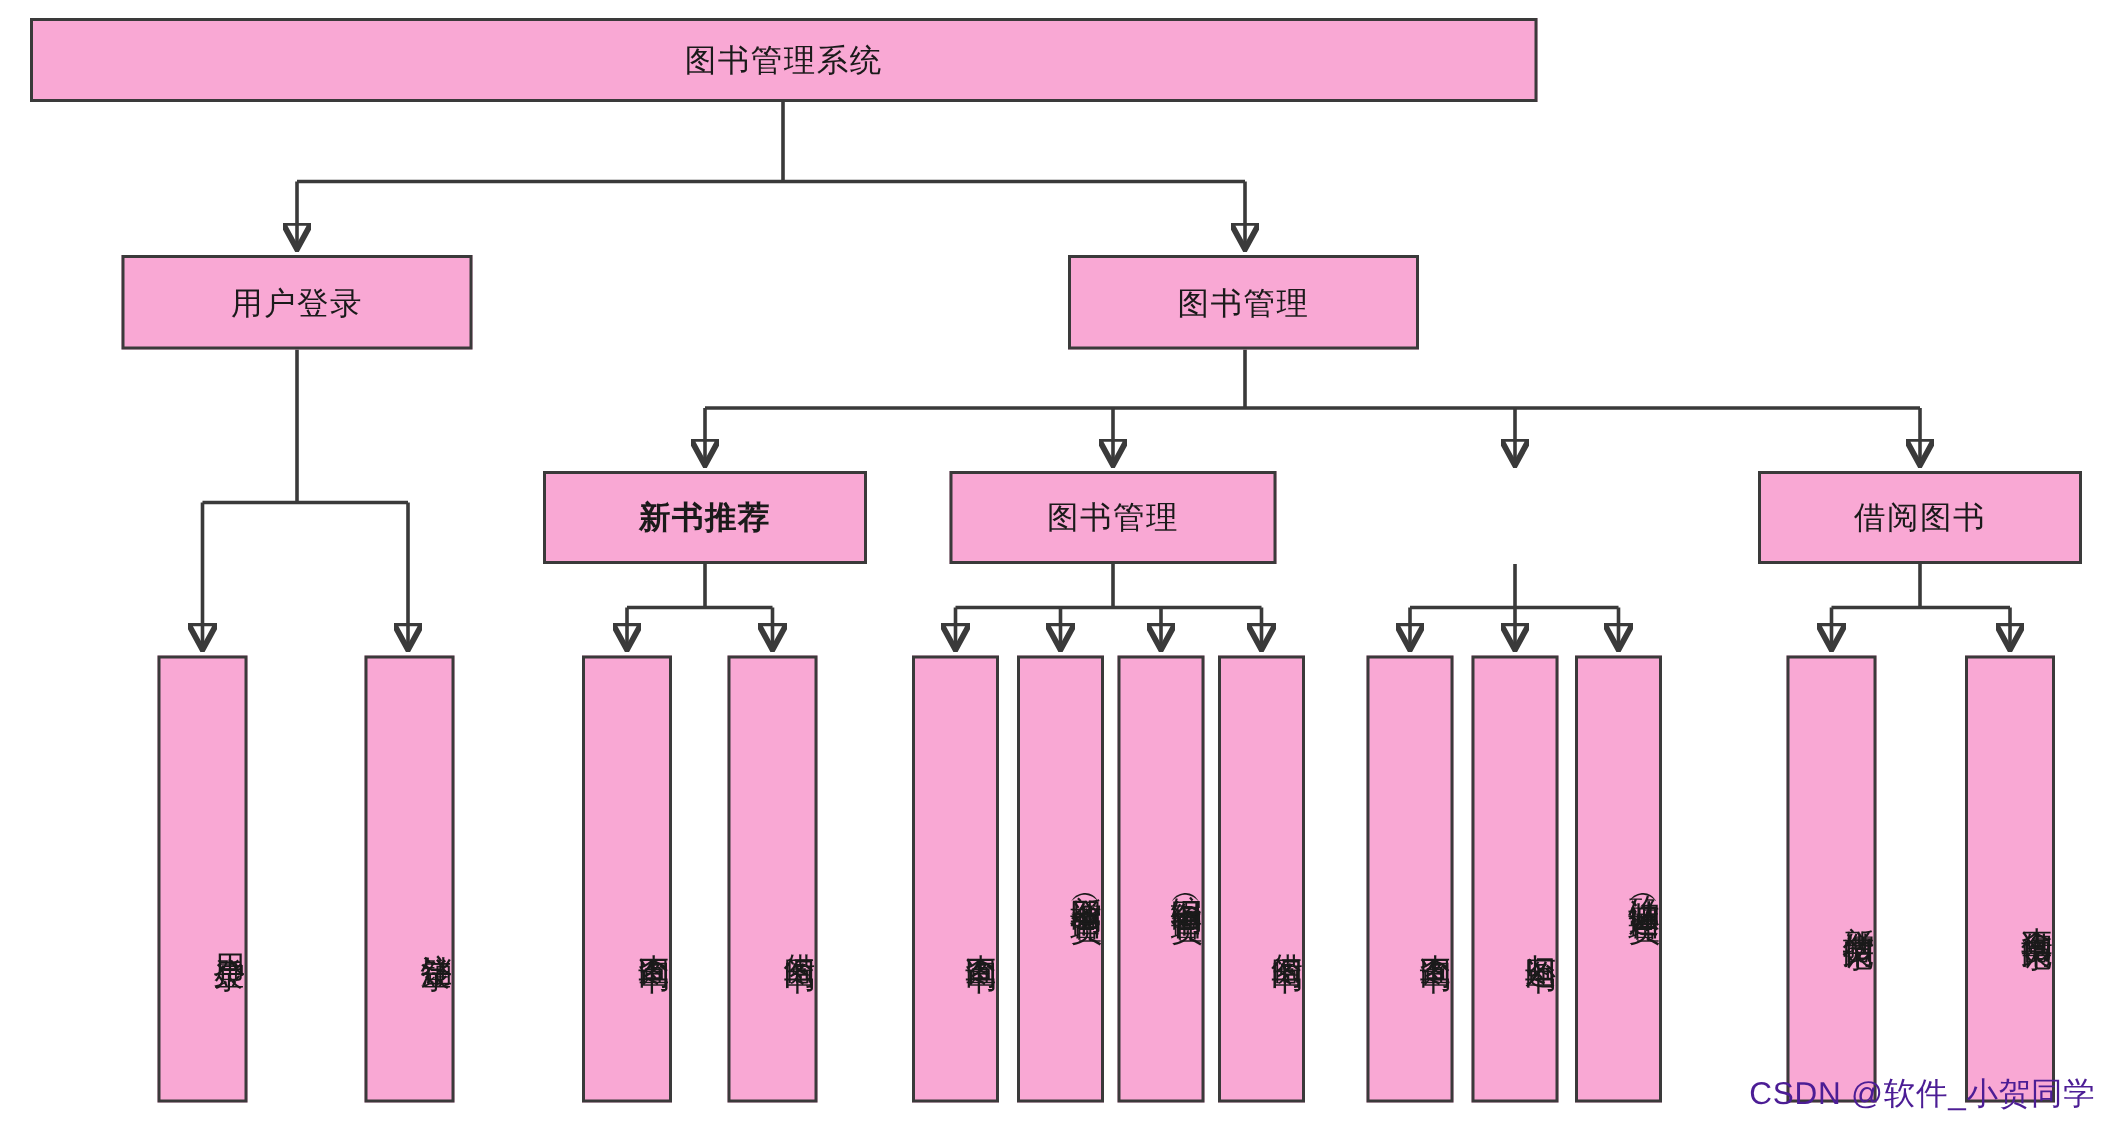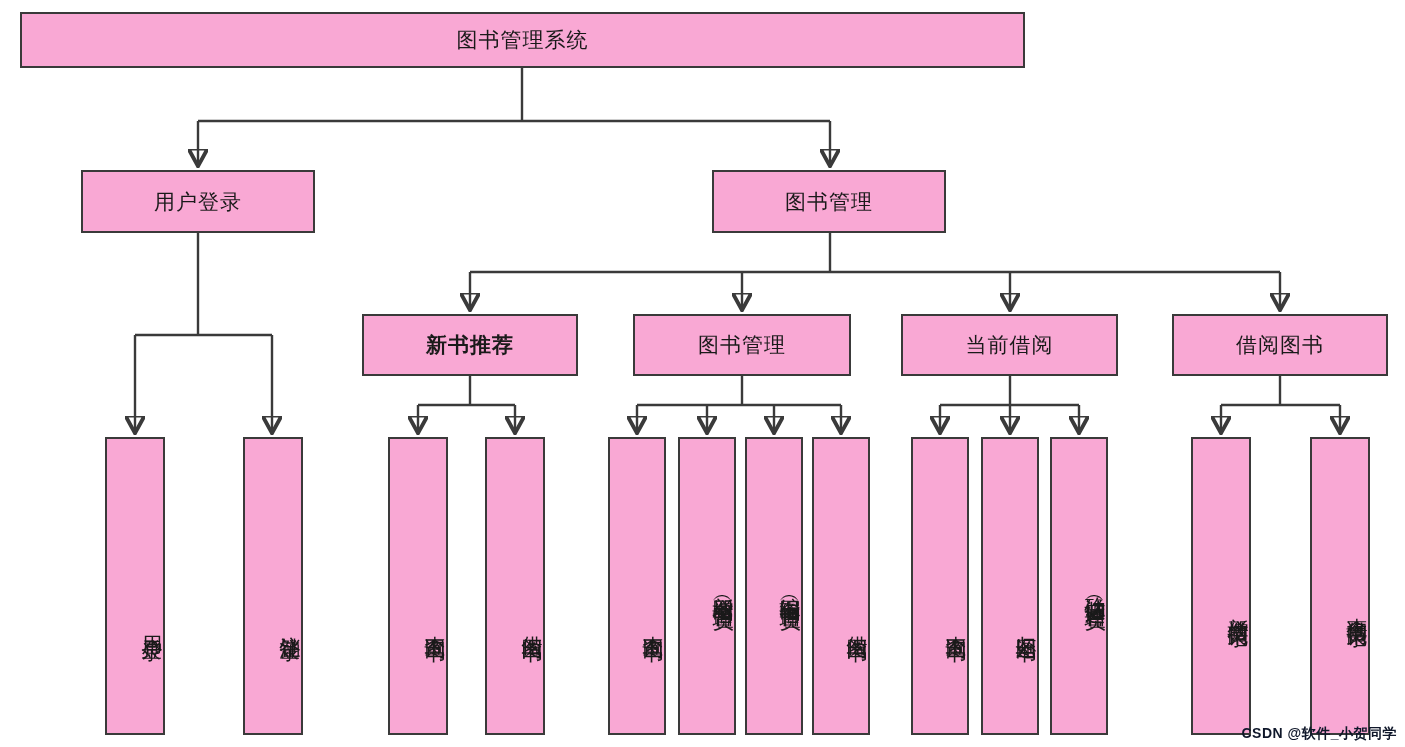--- a/index.html
+++ b/index.html
@@ -56,25 +56,24 @@
   }
   svg#wires line, svg#wires path {
     stroke: #3a3a3a;
     stroke-width: 2.4;
     fill: none;
   }
   .watermark {
     position: absolute;
     right: 8px;
     bottom: 4px;
-    font-size: 14px;
-    color: #0f172a;
+    font-size: 21px;
+    color: #4c1d95;
     letter-spacing: 0.5px;
     white-space: nowrap;
-    font-weight: bold;
   }
 </style>
 </head>
 <body>
 
 <div id="canvas">
 
   <svg id="wires" viewBox="0 0 1405 747">
     <defs>
       <marker id="arrow" viewBox="0 0 12 12" refX="9" refY="6" markerWidth="8" markerHeight="8" orient="auto-start-reverse">
@@ -133,23 +132,20 @@
   <div class="node horiz" style="left:712px; top:170px; width:234px; height:63px;">
     <span class="node-label">图书管理</span>
   </div>
 
   <div class="node horiz" style="left:362px; top:314px; width:216px; height:62px;font-weight:bold;">
     <span class="node-label">新书推荐</span>
   </div>
   <div class="node horiz" style="left:633px; top:314px; width:218px; height:62px;">
     <span class="node-label">图书管理</span>
   </div>
-  <div class="node horiz" style="left:901px; top:314px; width:217px; height:62px;">
-    <span class="node-label">当前借阅</span>
-  </div>
   <div class="node horiz" style="left:1172px; top:314px; width:216px; height:62px;">
     <span class="node-label">借阅图书</span>
   </div>
 
   <div class="node vert" style="left:105px; top:437px; width:60px; height:298px; padding-top:74px;">
     <span class="node-label">用户登录</span>
   </div>
   <div class="node vert" style="left:243px; top:437px; width:60px; height:298px; padding-top:74px;">
     <span class="node-label">注销登录</span>
   </div>

